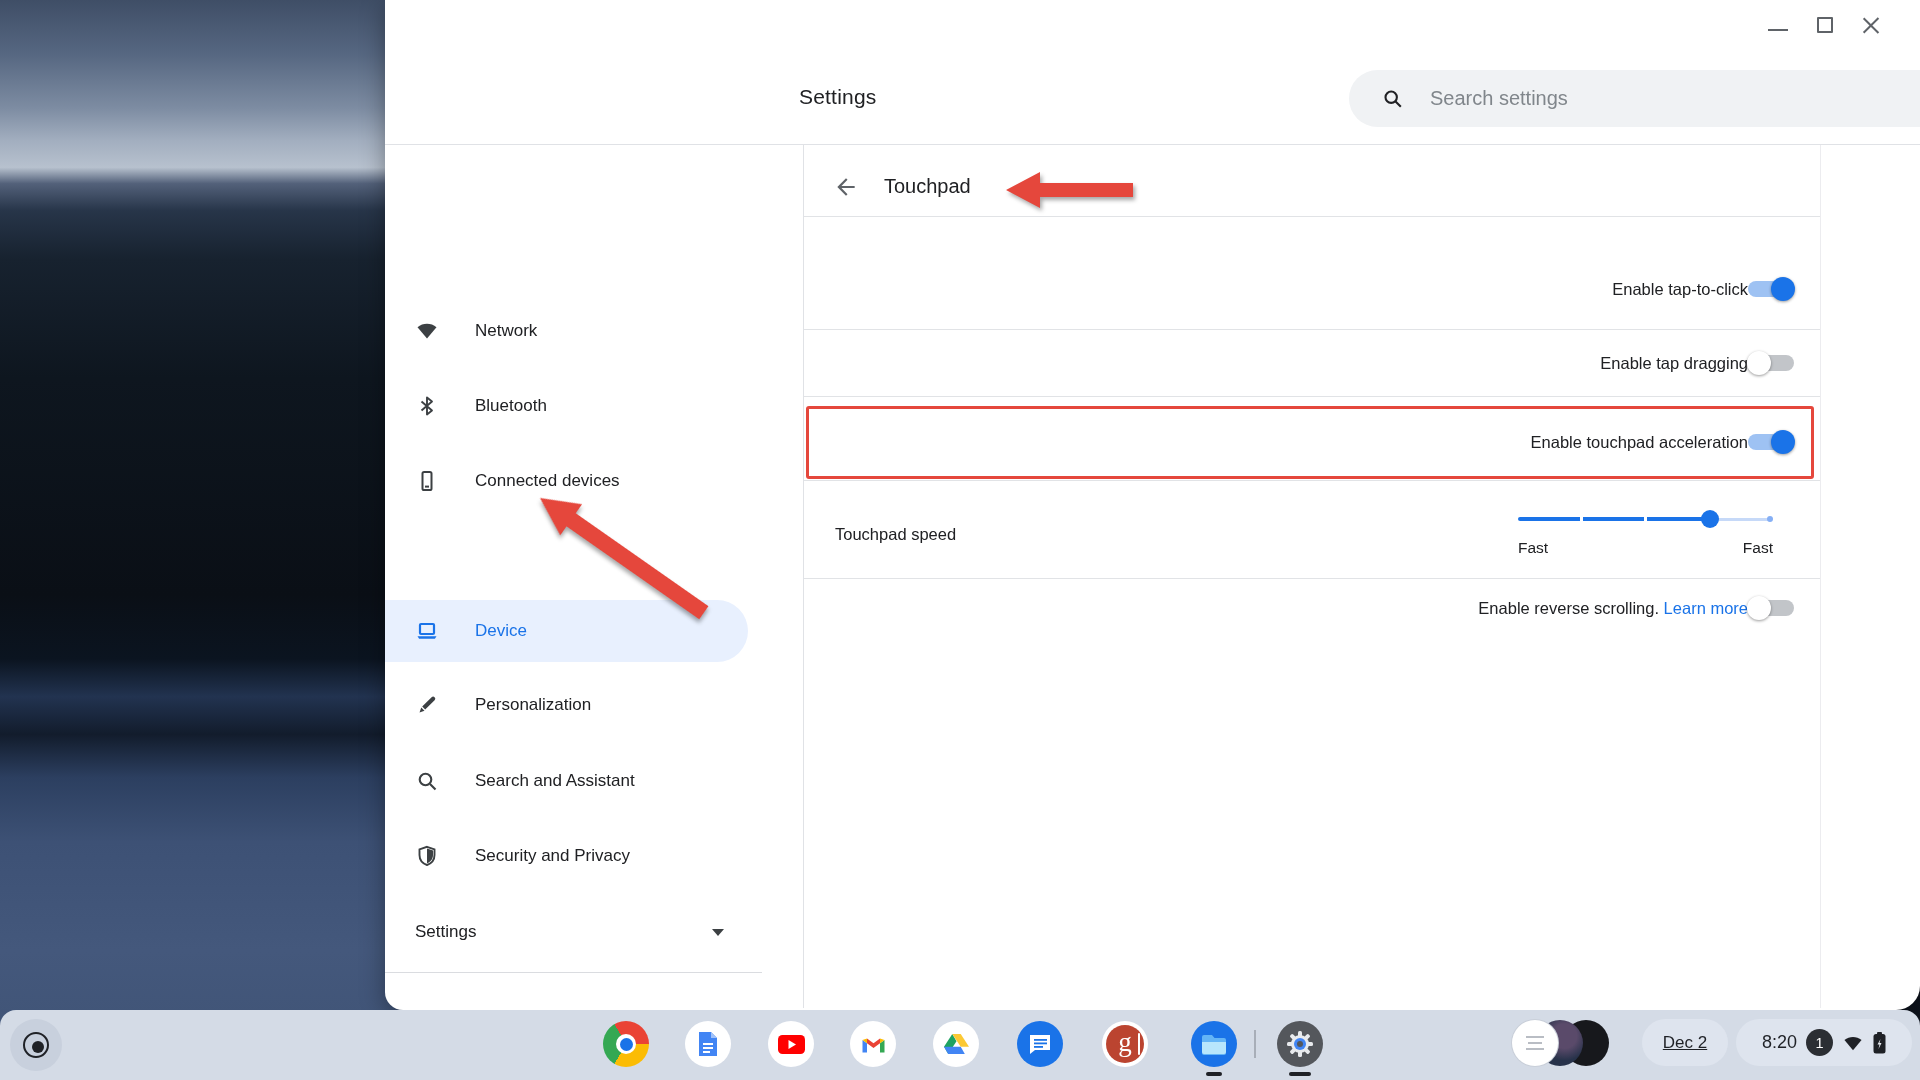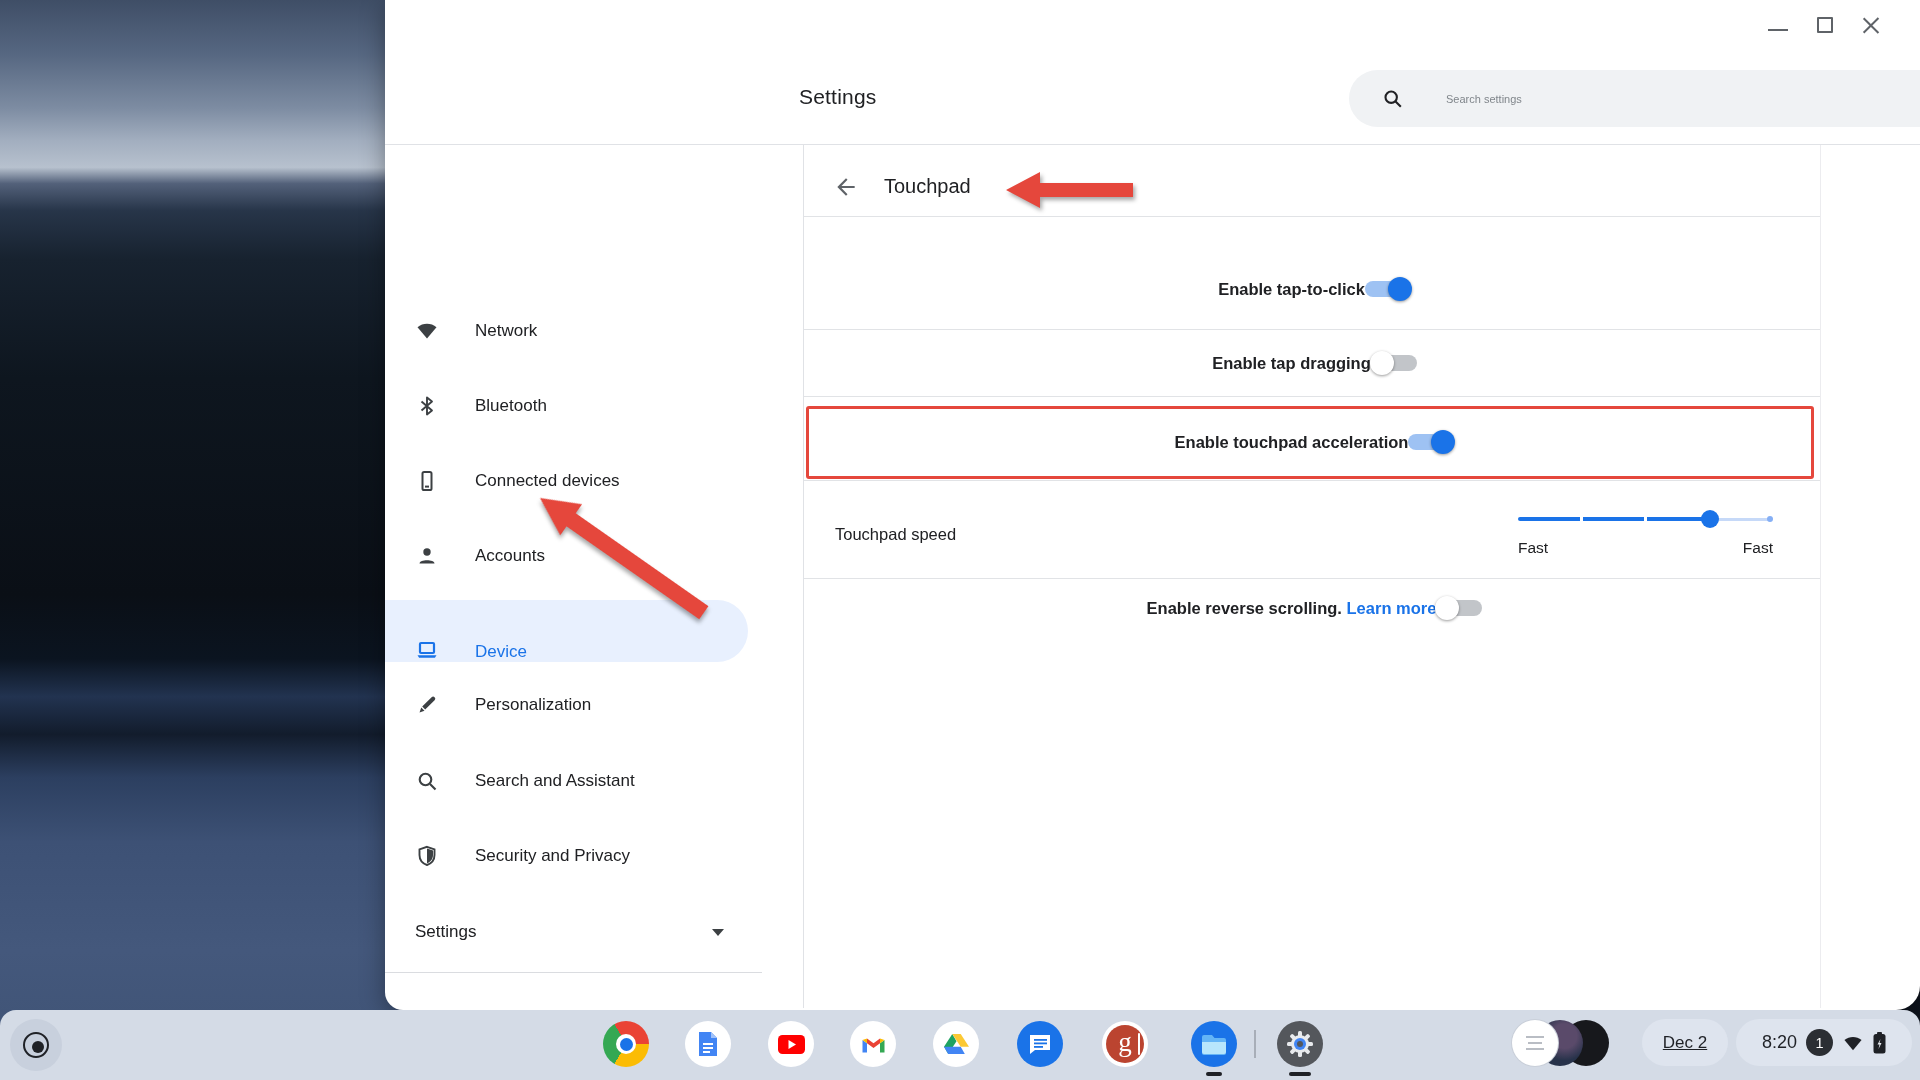--- a/index.html
+++ b/index.html
@@ -23,63 +23,62 @@
     background:#fff; border-radius:0 0 24px 18px;
     box-shadow:0 6px 24px rgba(0,0,0,.35);
     padding-left:36px;
   }
   .app-title{ position:absolute; left:414px; top:85px; font-size:21px; color:#202124; font-weight:500; letter-spacing:.2px; }
   .search-pill{
     position:absolute; left:964px; top:70px; width:710px; height:57px;
     background:#f0f2f4; border-radius:29px; display:flex; align-items:center; padding:0 0 0 33px;
   }
   .search-pill svg{ flex:0 0 auto; }
-  .search-placeholder{ margin-left:43px; font-size:11px; color:#80868b;text-align:center; }
+  .search-placeholder{ margin-left:27px; font-size:20px; color:#80868b;text-align:center; }
   .win-controls{ position:absolute; top:0; right:0; width:170px; height:50px; }
   .btn-min{ position:absolute; left:18px; top:29px; width:20px; height:0; border-top:2.5px solid #5f6368; cursor:pointer;}
   .btn-max{ position:absolute; left:67px; top:17px; width:16px; height:16px; border:2px solid #5f6368; border-radius:1px; cursor:pointer;}
   .btn-close{ position:absolute; left:112px; top:16px; width:18px; height:18px; cursor:pointer;}
   .btn-close::before,.btn-close::after{ content:""; position:absolute; left:8px; top:-1px; width:2.3px; height:21px; background:#5f6368; }
   .btn-close::before{ transform:rotate(45deg);} .btn-close::after{ transform:rotate(-45deg);}
 
   .header-divider{ position:absolute; left:385px; top:144px; width:1535px; height:1px; background:#e0e2e6; }
   .v-divider{ position:absolute; left:803px; top:144px; width:1px; height:864px; background:#e0e2e6; }
   .content-right-edge{ position:absolute; left:1820px; top:145px; width:1px; height:863px; background:#ececef; }
 
   
   .sidebar{ position:absolute; left:385px; top:144px; width:418px; height:866px; }
   .nav-item{
     position:absolute; left:0; width:363px; height:62px;
     display:flex; align-items:center; padding-left:30px; cursor:pointer;
     color:#202124; font-size:17px; font-weight:500;
   }
   .nav-item .nav-icon{ width:24px; height:24px; color:#3c4043; flex:0 0 auto; }
   .nav-item span.lbl{ margin-left:36px; }
-  .nav-item.selected{ background:#e8f0fe; border-radius:0 31px 31px 0; color:#1a73e8;align-items:flex-end; }
+  .nav-item.selected{ background:#e8f0fe; border-radius:0 31px 31px 0; color:#1a73e8; }
   .nav-item.selected .nav-icon{ color:#1a73e8; }
   .advanced-row{
     position:absolute; left:0; top:757px; width:375px; height:62px;
     display:flex; align-items:center; justify-content:space-between;
     padding:0 36px 0 30px; cursor:pointer; color:#202124; font-size:17px; font-weight:500;
   }
   .caret{ width:0; height:0; border-left:6.5px solid transparent; border-right:6.5px solid transparent; border-top:7px solid #3c4043; }
   .sidebar-bottom-divider{ position:absolute; left:0; top:828px; width:377px; height:1px; background:#dadce0; }
 
   
   .back-btn{ position:absolute; left:833px; top:174px; width:26px; height:26px; color:#5f6368; cursor:pointer; }
   .page-title{ position:absolute; left:884px; top:175px; font-size:20px; color:#202124; }
 
   .divider{ position:absolute; left:804px; width:1016px; height:1px; background:#e1e3e6; }
   .d1{top:216px;} .d2{top:329px;} .d3{top:396px;} .d4{top:480px;} .d5{top:578px;}
 
   .srow{
     position:absolute; left:804px; width:1016px; height:64px;
-    display:flex; align-items:center; justify-content:center;
+    display:flex; align-items:center; justify-content:flex-end;
     padding:0 26px 0 31px;
-    font-weight:bold;
   }
   .r1{top:257px;} .r2{top:331px;} .r3{top:410px;} .r5{top:576px;}
   .rlabel{ font-size:16.5px; color:#202124; }
   .rlabel a{ color:#1a73e8; text-decoration:none; cursor:pointer; }
 
   .toggle{ position:relative; width:46px; height:16px; border-radius:8px; cursor:pointer; flex:0 0 auto; }
   .toggle .thumb{ position:absolute; top:-4px; width:24px; height:24px; border-radius:50%; box-shadow:0 1px 3px rgba(0,0,0,.4); }
   .toggle.on{ background:#9ec2f3; }
   .toggle.on .thumb{ right:-1px; background:#1a73e8; }
   .toggle.off{ background:#c2c5c9; }
@@ -183,27 +182,20 @@
     </div>
 
     <div class="nav-item" style="top:306px">
       <svg class="nav-icon" viewBox="0 0 24 24" fill="none" stroke="currentColor" stroke-width="2">
           <rect x="7.5" y="3" width="9" height="18" rx="1.6"></rect>
           <line x1="10" y1="17.6" x2="14" y2="17.6"></line>
         </svg>
       <span class="lbl">Connected devices</span>
     </div>
 
-    <div class="nav-item" style="top:381px">
-      <svg class="nav-icon" viewBox="0 0 24 24" fill="currentColor">
-          <circle cx="12" cy="8" r="3.7"></circle>
-          <path d="M4.5 19.5 c0-4.4 15-4.4 15 0 Z"></path>
-        </svg>
-      <span class="lbl">Accounts</span>
-    </div>
 
     <div class="nav-item selected" style="top:456px">
       <svg class="nav-icon" viewBox="0 0 24 24">
           <rect x="5" y="5" width="14" height="10" rx="1" fill="none" stroke="currentColor" stroke-width="2.2"></rect>
           <path d="M2.5 17.3 h19 l-1.6 2.4 h-15.8 Z" fill="currentColor"></path>
         </svg>
       <span class="lbl">Device</span>
     </div>
 
     <div class="nav-item" style="top:530px">

